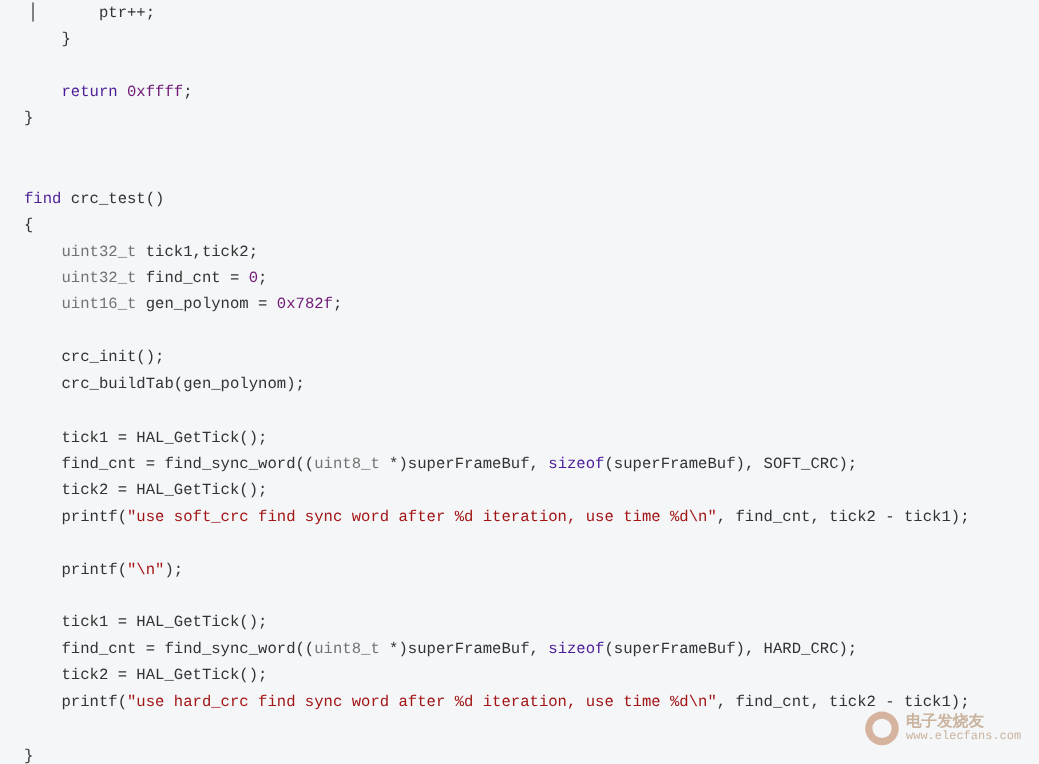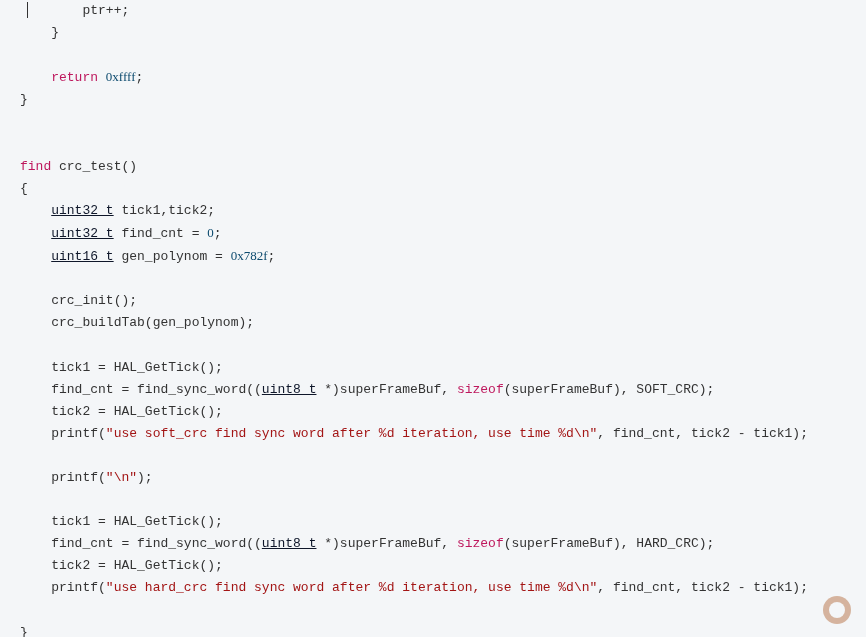--- a/index.html
+++ b/index.html
@@ -14,29 +14,27 @@
       background: #f4f6f8;
       color: #333;
       padding: 0 0 0 20px;
       position: relative;
       min-height: 637px;
     }
     .code-container {
       white-space: pre;
     }
     .keyword {
-      color: #be185d;
+      color: #4c1d95;
     }
     .type {
-      color: #0f172a;
-      text-decoration: underline;
+      color: #737373;
     }
     .number {
-      color: #0c4a6e;
-      font-family: Liberation Serif, serif;
+      color: #701a75;
     }
     .string {
       color: #a31515;
     }
     .cursor-line {
       position: absolute;
       left: 27px;
       top: 2px;
       width: 1px;
       height: 16px;
@@ -114,13 +112,17 @@
 <span></span>
     <span>tick1 = HAL_GetTick();</span>
     <span>find_cnt = find_sync_word((</span><span class="type">uint8_t</span><span> *)superFrameBuf, </span><span class="keyword">sizeof</span><span>(superFrameBuf), HARD_CRC);</span>
     <span>tick2 = HAL_GetTick();</span>
     <span>printf(</span><span class="string">"use hard_crc find sync word after %d iteration, use time %d\n"</span><span>, find_cnt, tick2 - tick1);</span>
 <span></span>
 <span>}</span></div>
 
 <div class="watermark">
   <div class="watermark-icon"></div>
+  <div class="watermark-text">
+    <span class="watermark-cn">电子发烧友</span>
+    <span class="watermark-url">www.elecfans.com</span>
+  </div>
 </div>
 
 </body></html>

